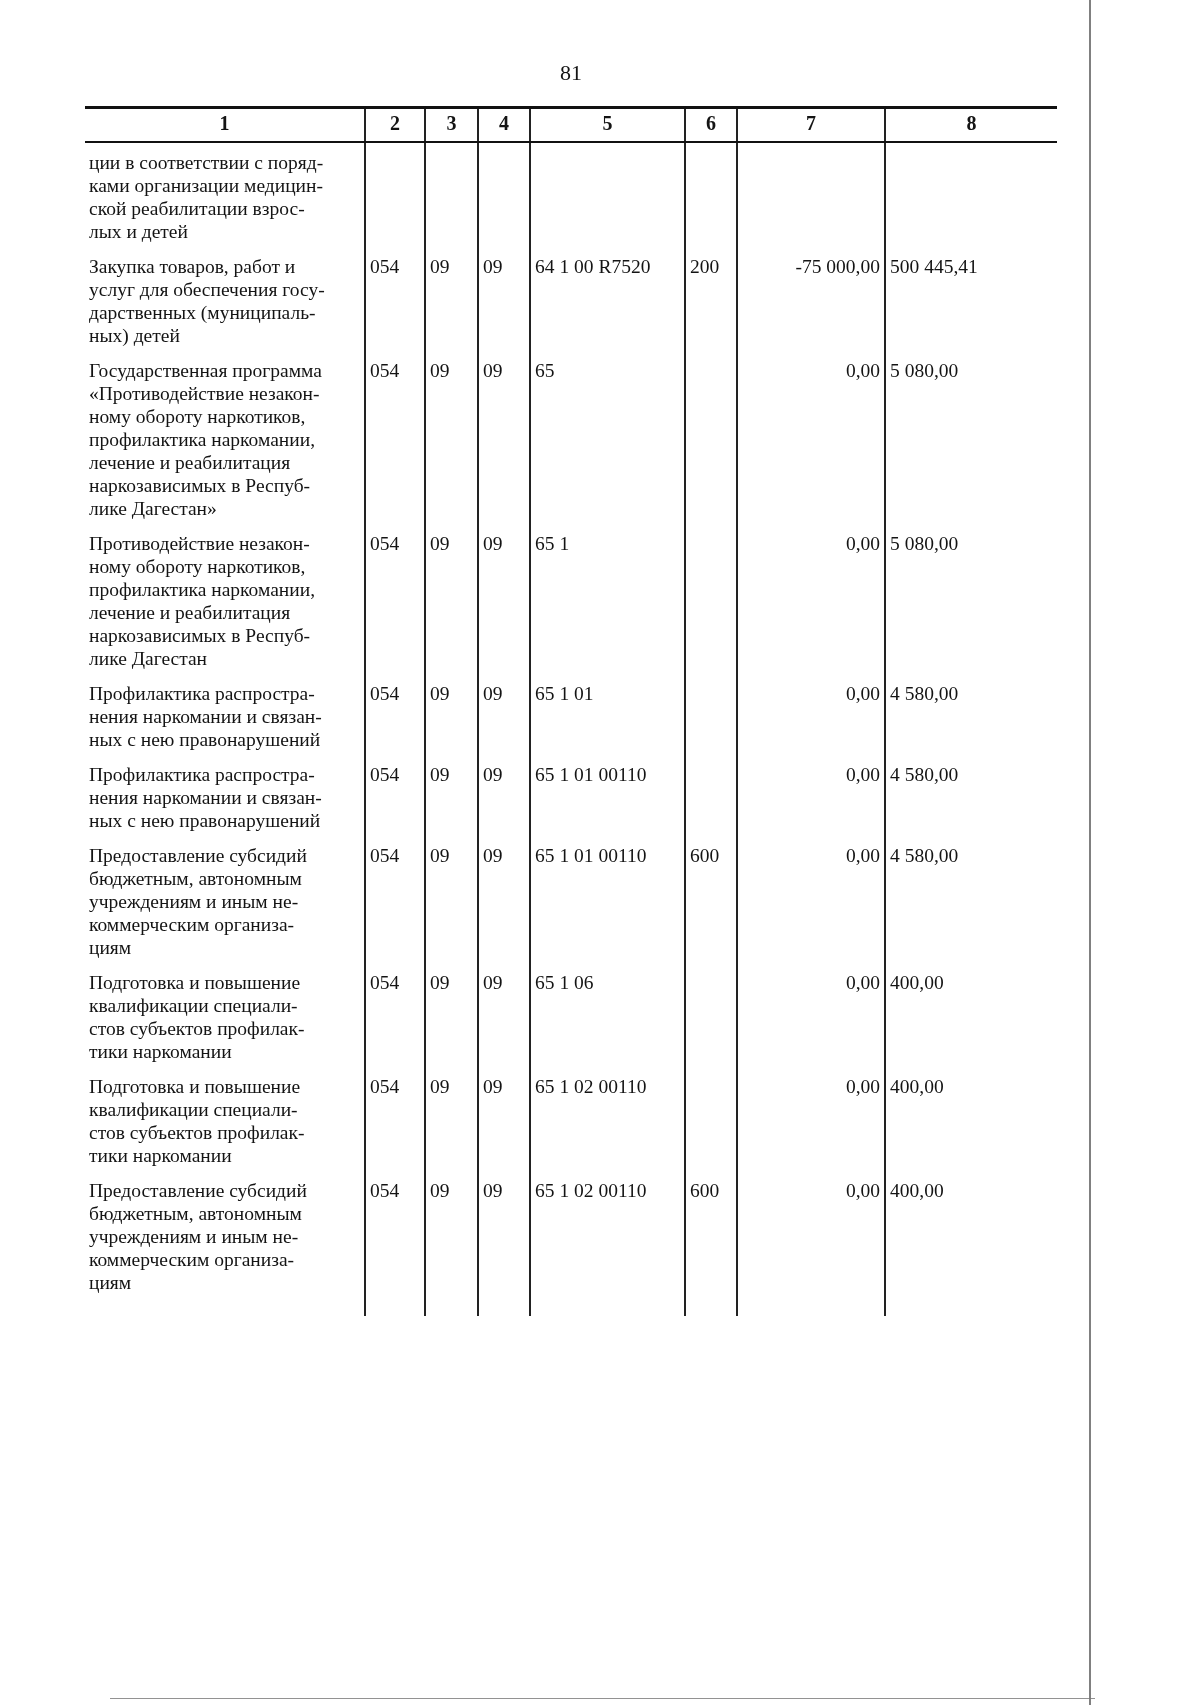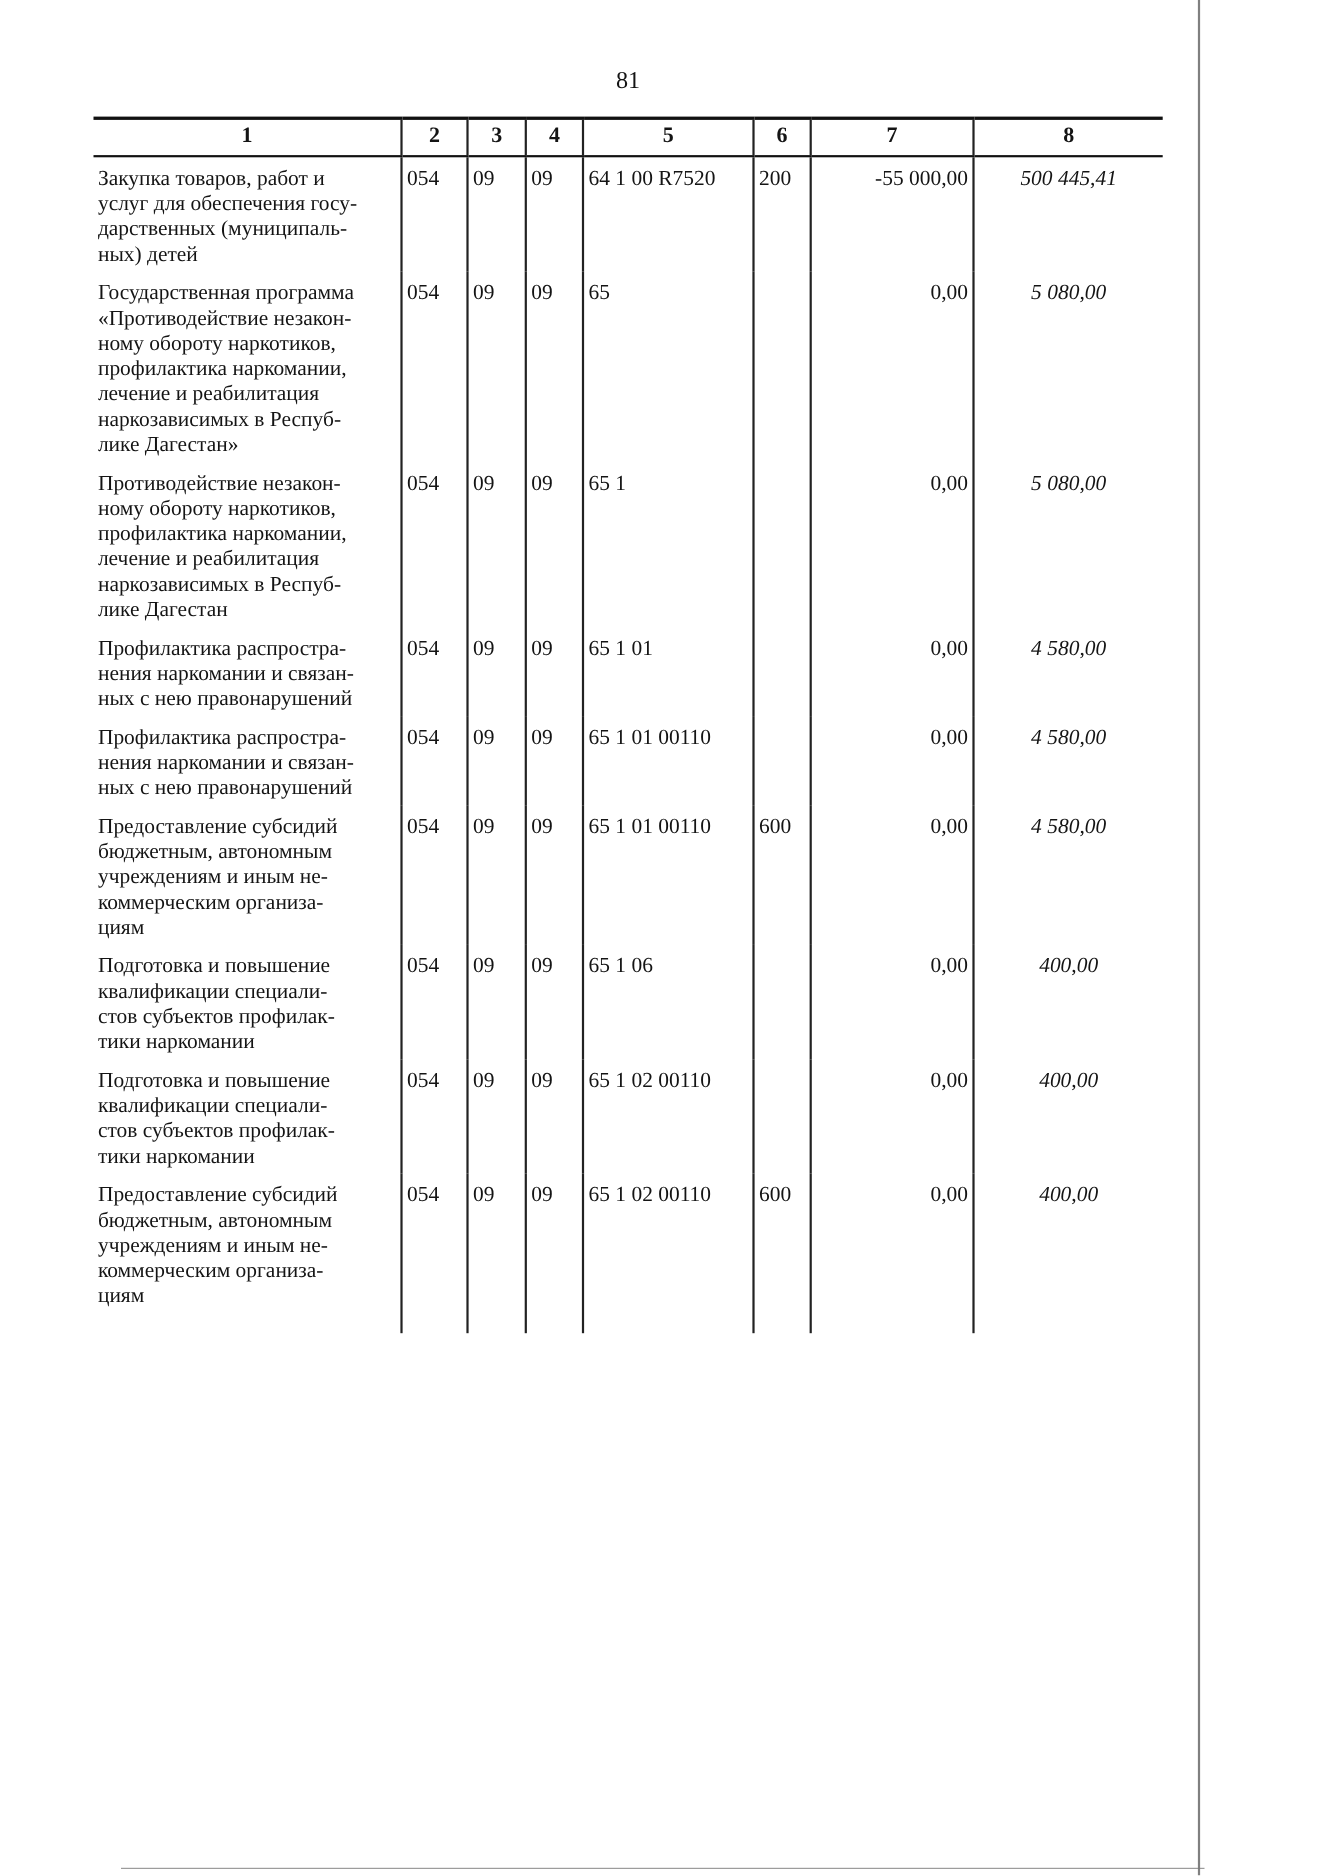--- a/index.html
+++ b/index.html
@@ -25,21 +25,21 @@
   table.budget td{vertical-align:top;}
   table.budget td + td{border-left:2px solid #222;}
   table.budget tbody td{
     padding:8px 4px 4px 4px;line-height:23px;
   }
   table.budget tbody tr:last-child td{padding-bottom:22px;}
   td.c-name{text-align:left;padding-left:4px;padding-right:10px;white-space:pre-line;}
   td.c-center{text-align:left;white-space:nowrap;}
   td.c-code{text-align:left;padding-left:3px;white-space:nowrap;}
   td.c-num7{text-align:right;padding-right:4px;white-space:nowrap;}
-  td.c-num8{text-align:center;padding-right:8px;white-space:nowrap;font-style:italic;}
+  td.c-num8{text-align:left;padding-right:8px;white-space:nowrap;}
   .scan-edge-line{
     position:absolute;top:0;left:1089px;width:2px;height:1705px;
     background:#555;opacity:0.75;
   }
   .scan-bottom-line{
     position:absolute;top:1698px;left:110px;width:985px;height:1px;
     background:#777;opacity:0.8;
   }
 </style>
 </head>
@@ -65,30 +65,43 @@
       <td>3</td>
       <td>4</td>
       <td>5</td>
       <td>6</td>
       <td>7</td>
       <td>8</td>
     </tr>
   </thead>
   <tbody>
     <tr>
+      <td class="c-name">ции в соответствии с поряд-
+ками организации медицин-
+ской реабилитации взрос-
+лых и детей</td>
+      <td class="c-center"></td>
+      <td class="c-center"></td>
+      <td class="c-center"></td>
+      <td class="c-code"></td>
+      <td class="c-center"></td>
+      <td class="c-num7"></td>
+      <td class="c-num8"></td>
+    </tr>
+    <tr>
       <td class="c-name">Закупка товаров, работ и
 услуг для обеспечения госу-
 дарственных (муниципаль-
 ных) детей</td>
       <td class="c-center">054</td>
       <td class="c-center">09</td>
       <td class="c-center">09</td>
       <td class="c-code">64 1 00 R7520</td>
       <td class="c-center">200</td>
-      <td class="c-num7">-55 000,00</td>
+      <td class="c-num7">-75 000,00</td>
       <td class="c-num8">500 445,41</td>
     </tr>
     <tr>
       <td class="c-name">Государственная программа
 «Противодействие незакон-
 ному обороту наркотиков,
 профилактика наркомании,
 лечение и реабилитация
 наркозависимых в Респуб-
 лике Дагестан»</td>

